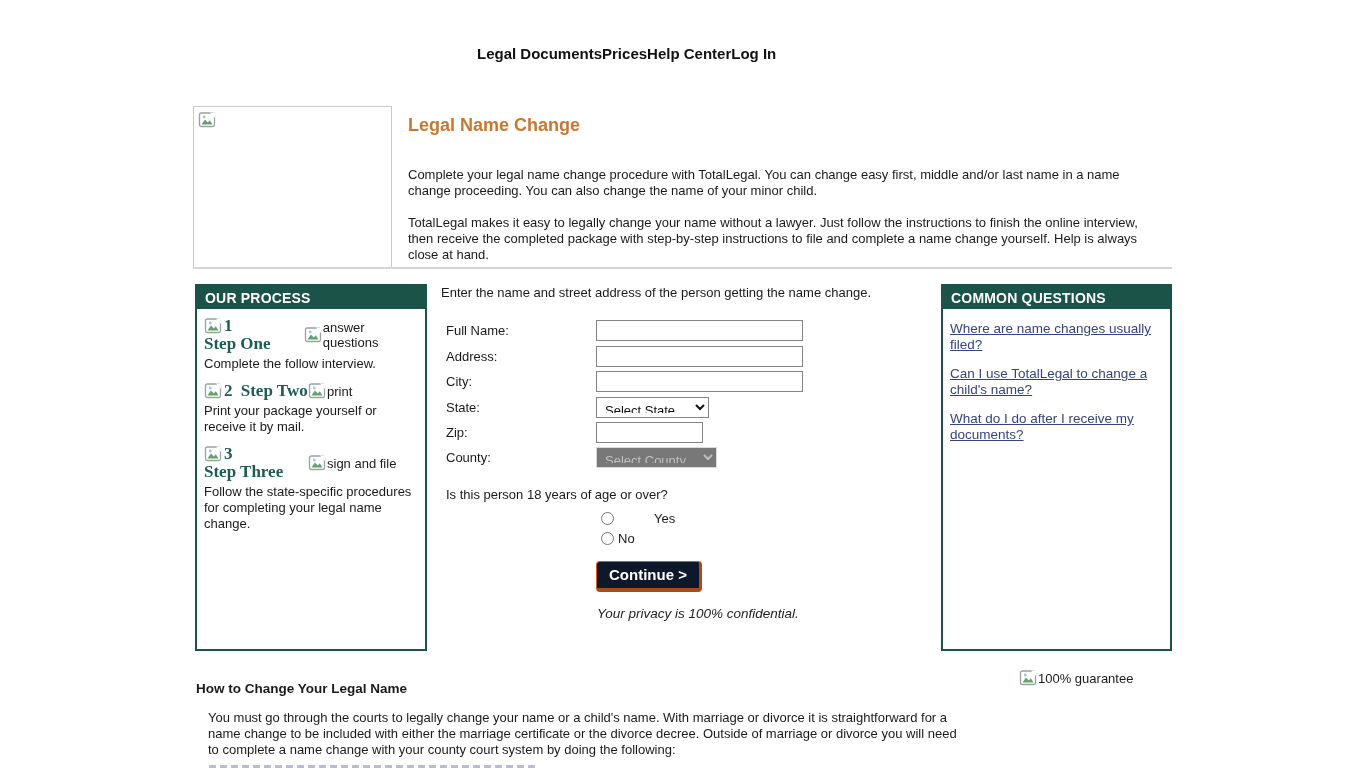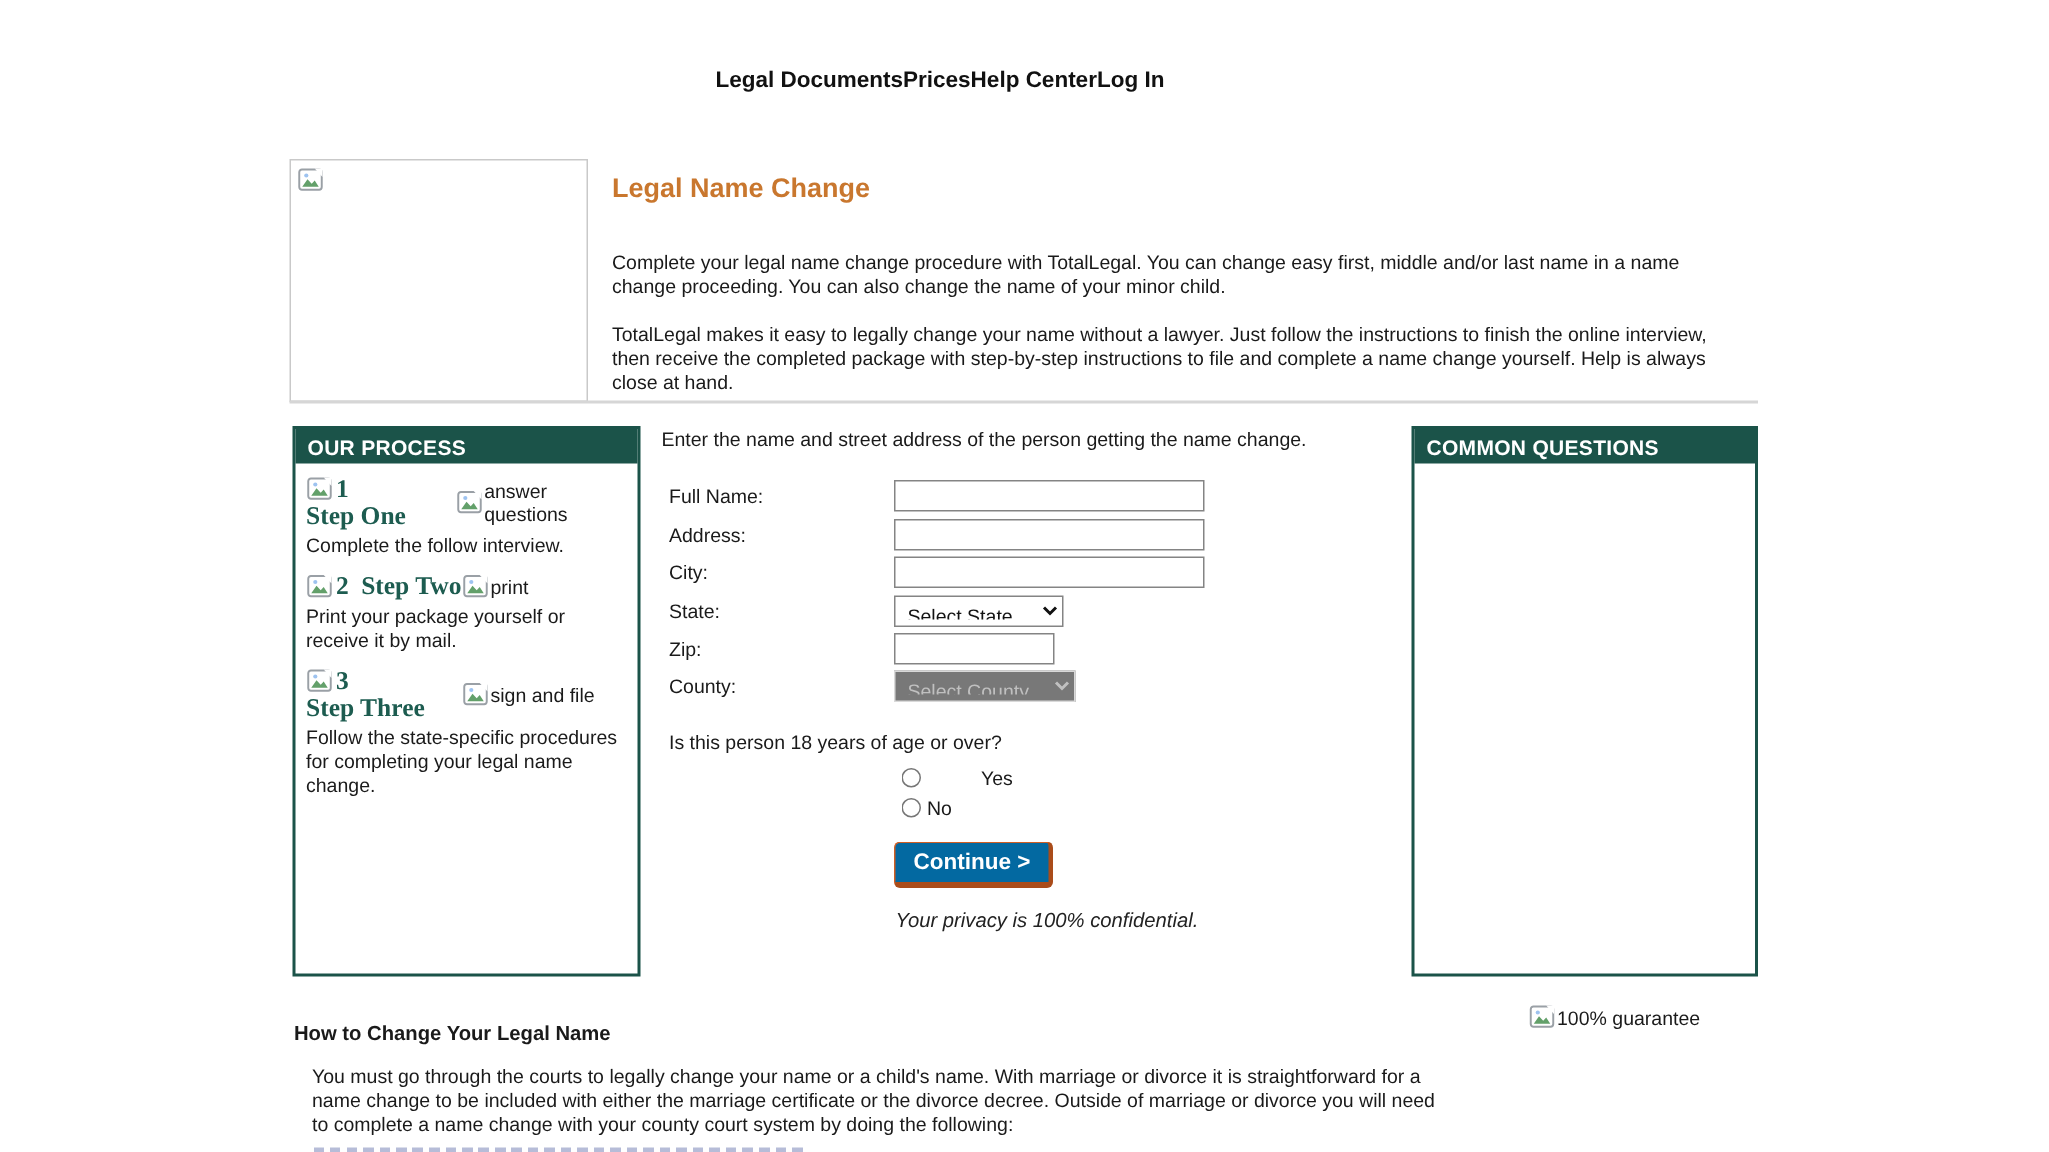--- a/index.html
+++ b/index.html
@@ -44,21 +44,21 @@
   .f-label { width:150px; font-size:13px; }
   .f-input { height:21px; border:1px solid #848484; background:#fff; font-size:13px; padding:0 3px; font-family:"Liberation Sans", sans-serif; }
   .w-wide { width:207px; }
   .w-zip { width:107px; }
   select.f-input { padding:4px; height:21px; }
   .sel-state { width:113px; color:#111; }
   .sel-county { width:121px; color:#a6a6a6; background:#404040; border:1px solid #c9c9c9; }
   .age-q { position:absolute; left:446px; top:487px; font-size:13px; }
   .radio-row { position:absolute; left:601px; display:flex; align-items:center; gap:4px; font-size:13px; }
   .radio-row input { width:13px; height:13px; margin:0; }
-  .continue-btn { position:absolute; left:596px; top:561px; background:#0369a1; color:#fff; font-weight:bold;
+  .continue-btn { position:absolute; left:596px; top:561px; background:#0f172a; color:#fff; font-weight:bold;
                   font-size:15px; font-family:"Liberation Sans", sans-serif; padding:4px 12px 5px 12px; border:1px solid #cf5e24;
                   border-right:3px solid #aa4c1a; border-bottom:4px solid #aa4c1a; border-radius:4px; cursor:pointer; }
   .privacy { position:absolute; left:597px; top:606px; font-size:13.5px; font-style:italic; color:#222; }
 
   
   .bottom-head { position:absolute; left:196px; top:681px; font-size:13.5px; font-weight:bold; }
   .bottom-para { position:absolute; left:208px; top:710px; width:752px; font-size:13px; line-height:16px; }
   .guarantee { position:absolute; left:1019px; top:669px; display:flex; align-items:center; gap:1px; font-size:13px; }
   .cutoff { position:absolute; left:209px; top:765px; width:330px; height:3px; overflow:hidden; opacity:.55;
             background:repeating-linear-gradient(90deg,#7b86b8 0 7px, transparent 7px 11px); }
@@ -213,20 +213,25 @@
   <div class="radio-row" style="top:531px;">
     <input type="radio" name="age" style="">
     <span>No</span>
   </div>
 
   <button class="continue-btn">Continue &gt;</button>
   <div class="privacy">Your privacy is 100% confidential.</div>
 
   <div class="teal-box box-right">
     <div class="box-head">COMMON QUESTIONS</div>
+    <div class="box-body">
+      <a class="q-link">Where are name changes usually filed?</a>
+      <a class="q-link">Can I use TotalLegal to change a child's name?</a>
+      <a class="q-link">What do I do after I receive my documents?</a>
+    </div>
   </div>
 
   <div class="bottom-head">How to Change Your Legal Name</div>
   <div class="bottom-para">You must go through the courts to legally change your name or a child's name. With marriage or divorce it is straightforward for a name change to be included with either the marriage certificate or the divorce decree. Outside of marriage or divorce you will need to complete a name change with your county court system by doing the following:</div>
 
   <div class="guarantee">
     <span class="bi">
       <svg width="18" height="18" viewBox="0 0 18 18">
           <rect x="1.5" y="2" width="15" height="13.5" rx="1.8" fill="#fff" stroke="#9aa0a6" stroke-width="1.3"></rect>
           <path d="M3.5 13.5 L7 8.5 L9.8 11.5 L11.8 9.3 L14.5 13.5 Z" fill="#63a06a"></path>

